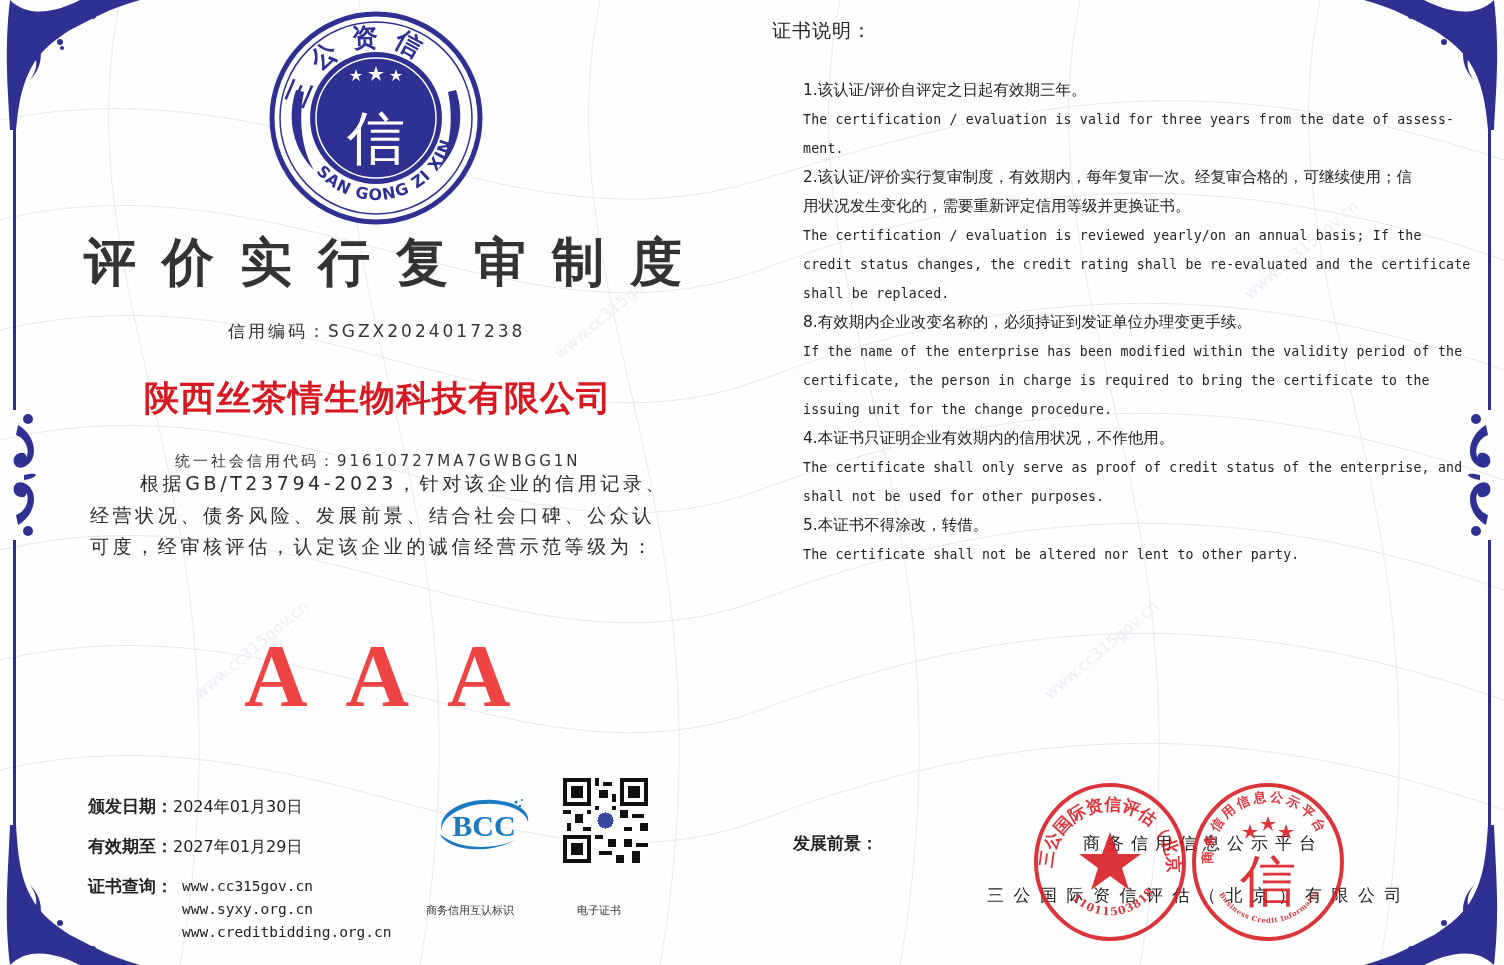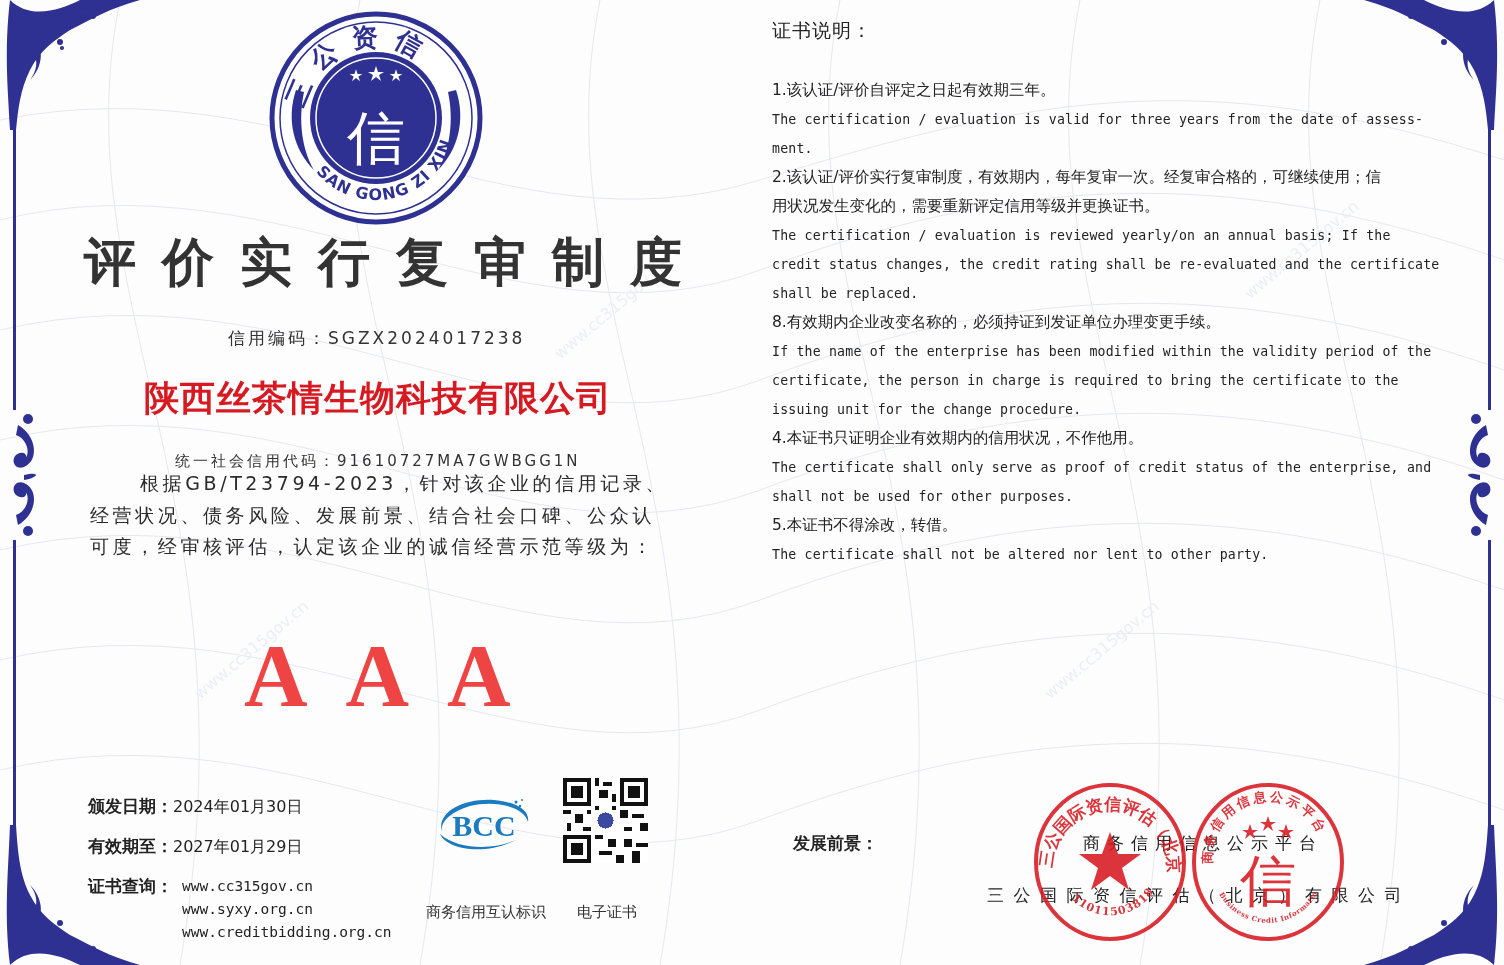--- a/index.html
+++ b/index.html
@@ -15,21 +15,21 @@
   .side-orn { position:absolute; z-index:2; }
 
   
   .logo { position:absolute; left:268px; top:10px; width:216px; height:216px; z-index:3; }
   .main-title {
     position:absolute; left:84px; top:228px; width:590px;
     font-family:"DejaVu Serif", serif; font-weight:bold; font-size:52px;
     letter-spacing:26px; color:#333; z-index:3; white-space:nowrap;
   }
   .credit-code {
-    position:absolute; left:228px; top:327px; font-size:17px; letter-spacing:3px;
+    position:absolute; left:228px; top:320px; font-size:17px; letter-spacing:3px;
     color:#333; z-index:3; white-space:nowrap;
   }
   .company-name {
     position:absolute; left:144px; top:375px; font-size:35px; font-weight:bold;
     color:#d71a21; letter-spacing:1px; z-index:3; white-space:nowrap;
   }
   .uscc {
     position:absolute; left:175px; top:452px; font-size:15px; letter-spacing:3px;
     color:#333; z-index:3; white-space:nowrap;
   }
@@ -41,25 +41,25 @@
   .grade {
     position:absolute; left:244px; top:632px; font-family:"Liberation Serif", serif;
     font-weight:bold; font-size:88px; color:#ef4444; letter-spacing:38px; z-index:3;
     line-height:1;
   }
   .info-row { position:absolute; left:88px; font-size:16px; color:#222; z-index:3; white-space:nowrap; }
   .info-label { font-weight:bold; font-size:17px; }
   .urls { position:absolute; left:182px; top:875px; font-family:"DejaVu Sans Mono", monospace; font-size:14.5px; line-height:23px; z-index:3; color:#222; }
   .bcc { position:absolute; left:434px; top:792px; width:100px; height:64px; z-index:3; }
   .qr { position:absolute; left:563px; top:778px; width:85px; height:85px; z-index:3; background:#fff; }
-  .caption { position:absolute; top:903px; font-size:15px; color:#333; z-index:3; white-space:nowrap; }
+  .caption { position:absolute; top:903px; font-size:11px; color:#333; z-index:3; white-space:nowrap; }
 
   
   .notes-title { position:absolute; left:772px; top:18px; font-size:19px; color:#222; z-index:3; letter-spacing:1px; }
-  .notes { position:absolute; left:772px; top:76px; width:670px; z-index:3; }
+  .notes { position:absolute; left:803px; top:76px; width:670px; z-index:3; }
   .note-zh { font-size:15.5px; color:#222; line-height:29px; white-space:pre-line; }
   .note-en { font-family:"DejaVu Sans Mono", monospace; font-size:13.2px; color:#222; line-height:29px; white-space:pre-line; letter-spacing:0.2px; }
   .issuer-label { position:absolute; left:793px; top:832px; font-size:17px; font-weight:bold; color:#222; z-index:3; }
   .issuer1 { position:absolute; left:1083px; top:832px; font-size:17px; letter-spacing:7px; color:#222; z-index:3; white-space:nowrap; }
   .issuer2 { position:absolute; left:987px; top:884px; font-size:17px; letter-spacing:9.5px; color:#222; z-index:3; white-space:nowrap; }
   .seal { position:absolute; z-index:4; opacity:0.88; }
 </style>
 </head>
 <body>
 

